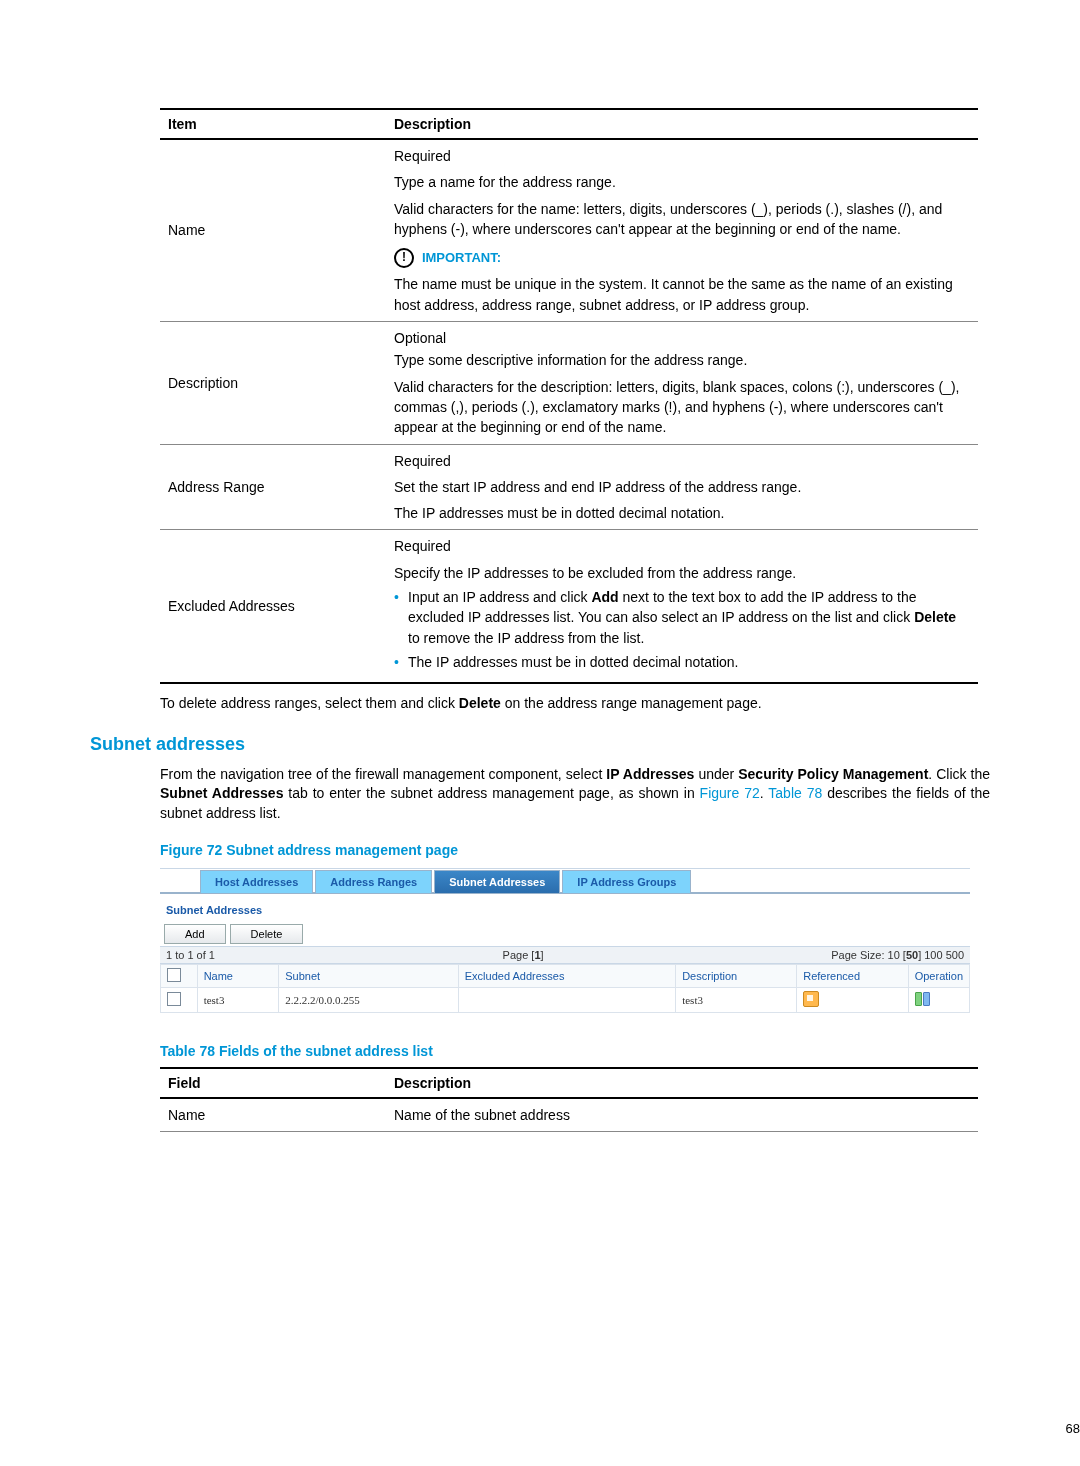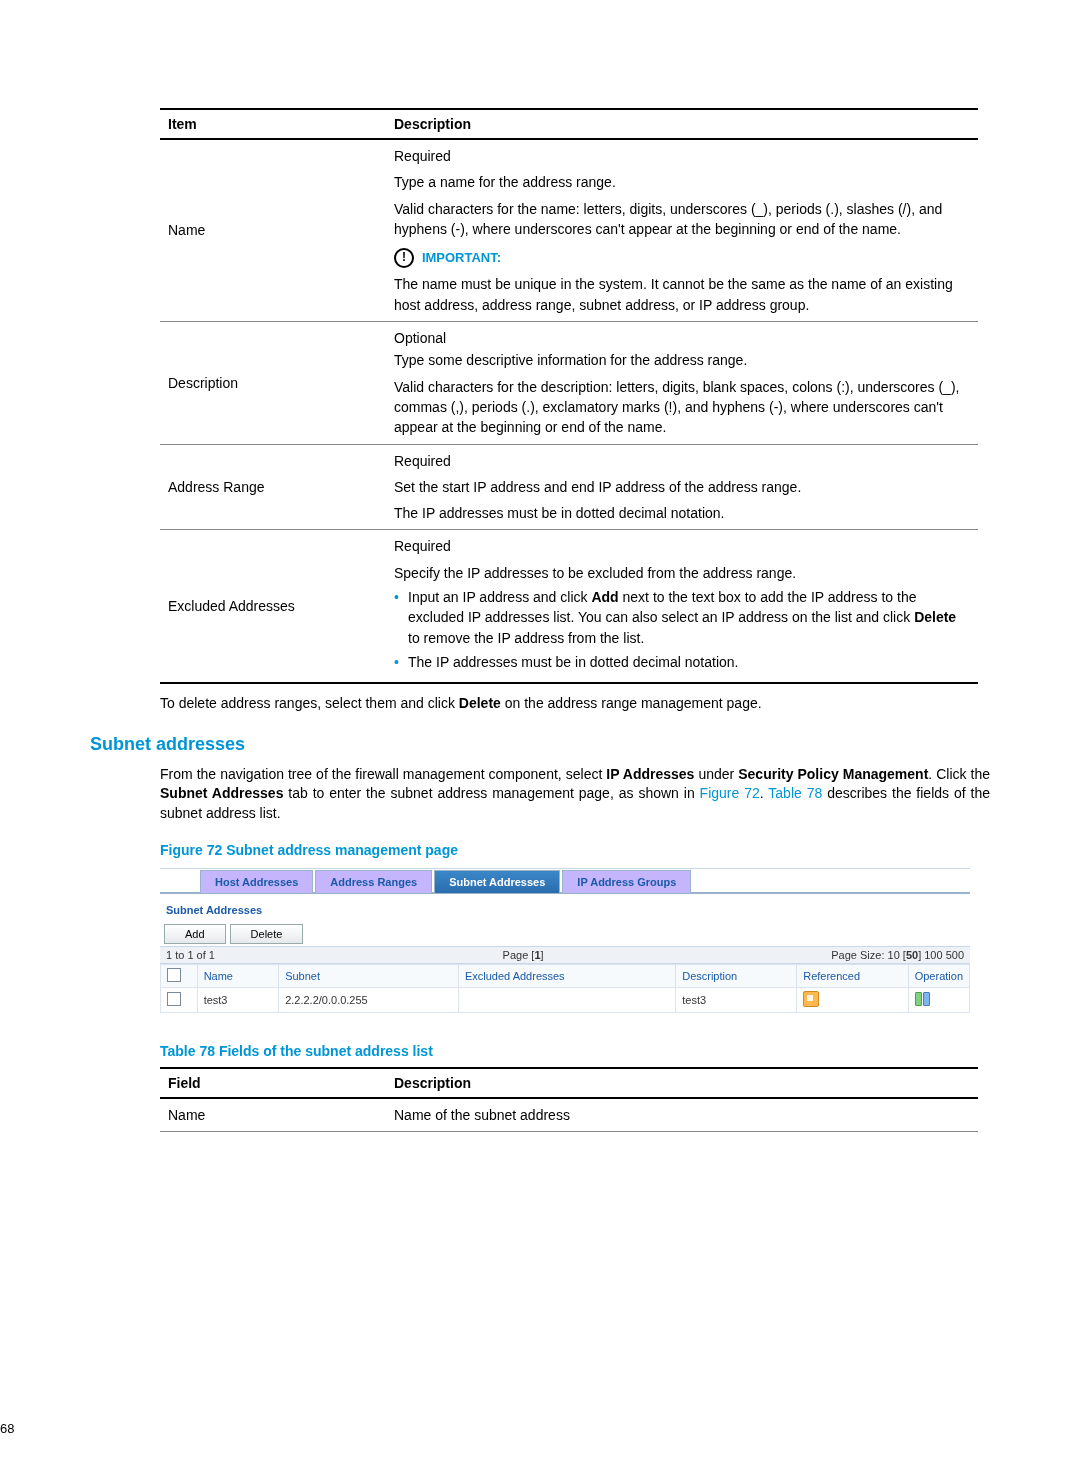--- a/index.html
+++ b/index.html
@@ -111,21 +111,21 @@
     display: flex;
     background: #fff;
     border-bottom: 2px solid #99b3cc;
     padding-left: 40px;
   }
   .tab {
     padding: 5px 14px;
     border: 1px solid #99b3cc;
     border-bottom: none;
     margin-right: 2px;
-    background: #c4b5fd;
+    background: #7dd3fc;
     color: #1a5aa8;
     position: relative;
     top: 1px;
     font-weight: bold;
   }
   .tab.active {
     background: linear-gradient(#3b87c8, #2a6dad);
     color: #fff;
   }
   .panel-title {
@@ -169,20 +169,21 @@
     background: #f7fafc;
     border: 1px solid #dbe3ec;
     padding: 3px 6px;
     font-size: 11px;
   }
   .grid td {
     border: 1px solid #dbe3ec;
     padding: 3px 6px;
     font-size: 11px;
     color: #333;
+    font-family: Liberation Serif, serif;
   }
   .chk {
     width: 12px; height: 12px;
     border: 1px solid #7a8a99;
     background: #fff;
     display: inline-block;
   }
   .ref-icon {
     display: inline-block;
     width: 14px; height: 14px;
@@ -210,21 +211,21 @@
   .op-icon::after {
     content:"";
     position:absolute;left:8px;top:0;width:5px;height:12px;
     background:#7fb8f0;border:1px solid #4a7ac2;border-radius:1px;
   }
   .pagenum {
     position: absolute;
     bottom: 30px;
     left: 0;
     width: 1080px;
-    text-align: left;
+    text-align: right;
     font-size: 13px;
   }
 </style>
 </head>
 <body>
 
 <div class="page">
 
   <table class="doc">
     <thead>

